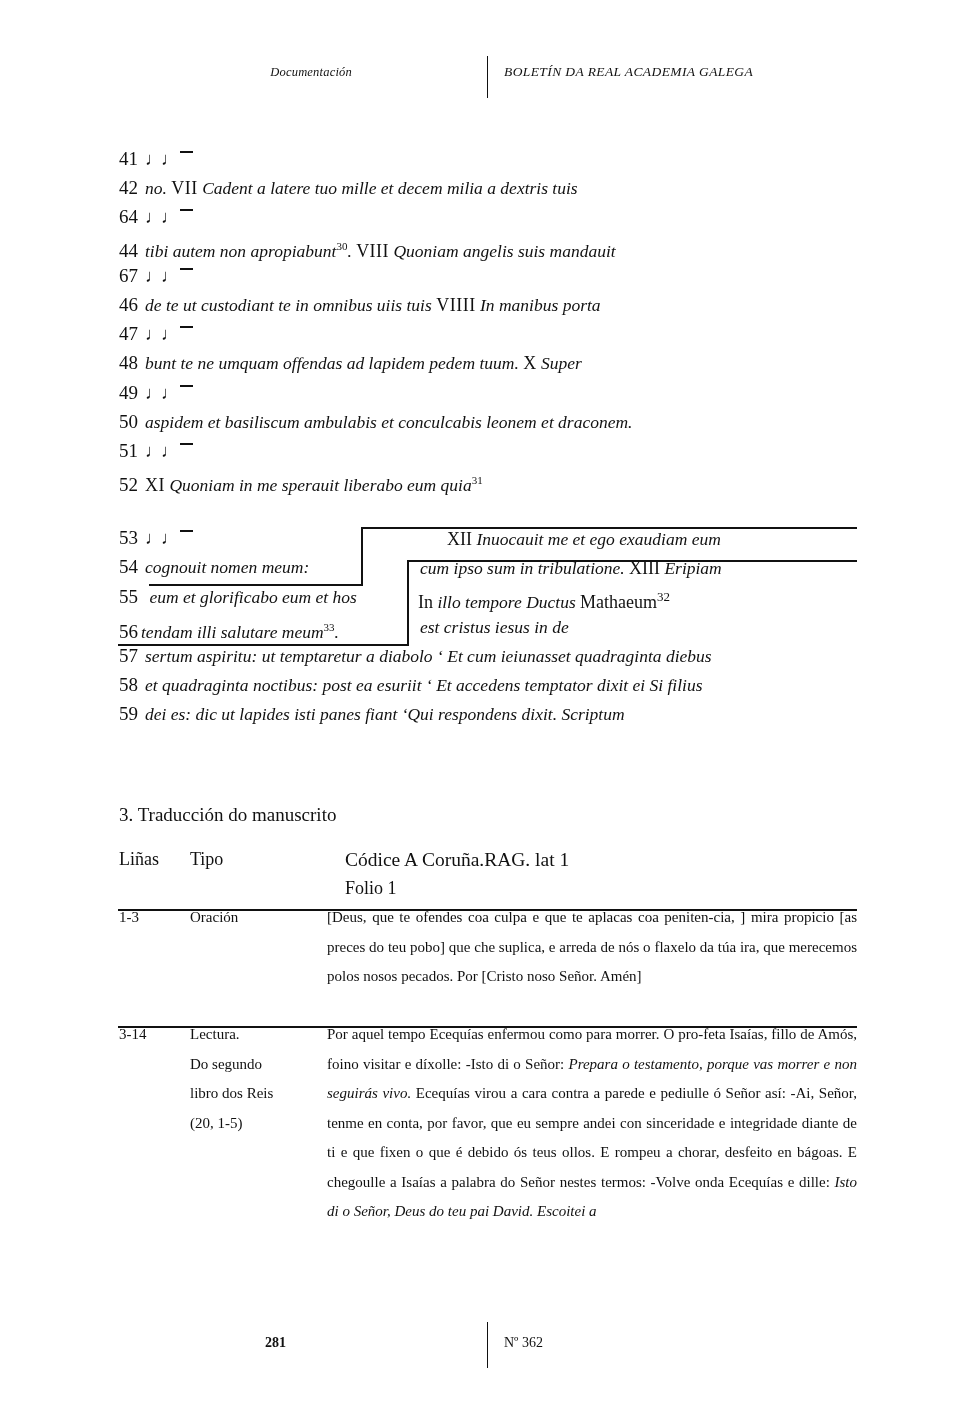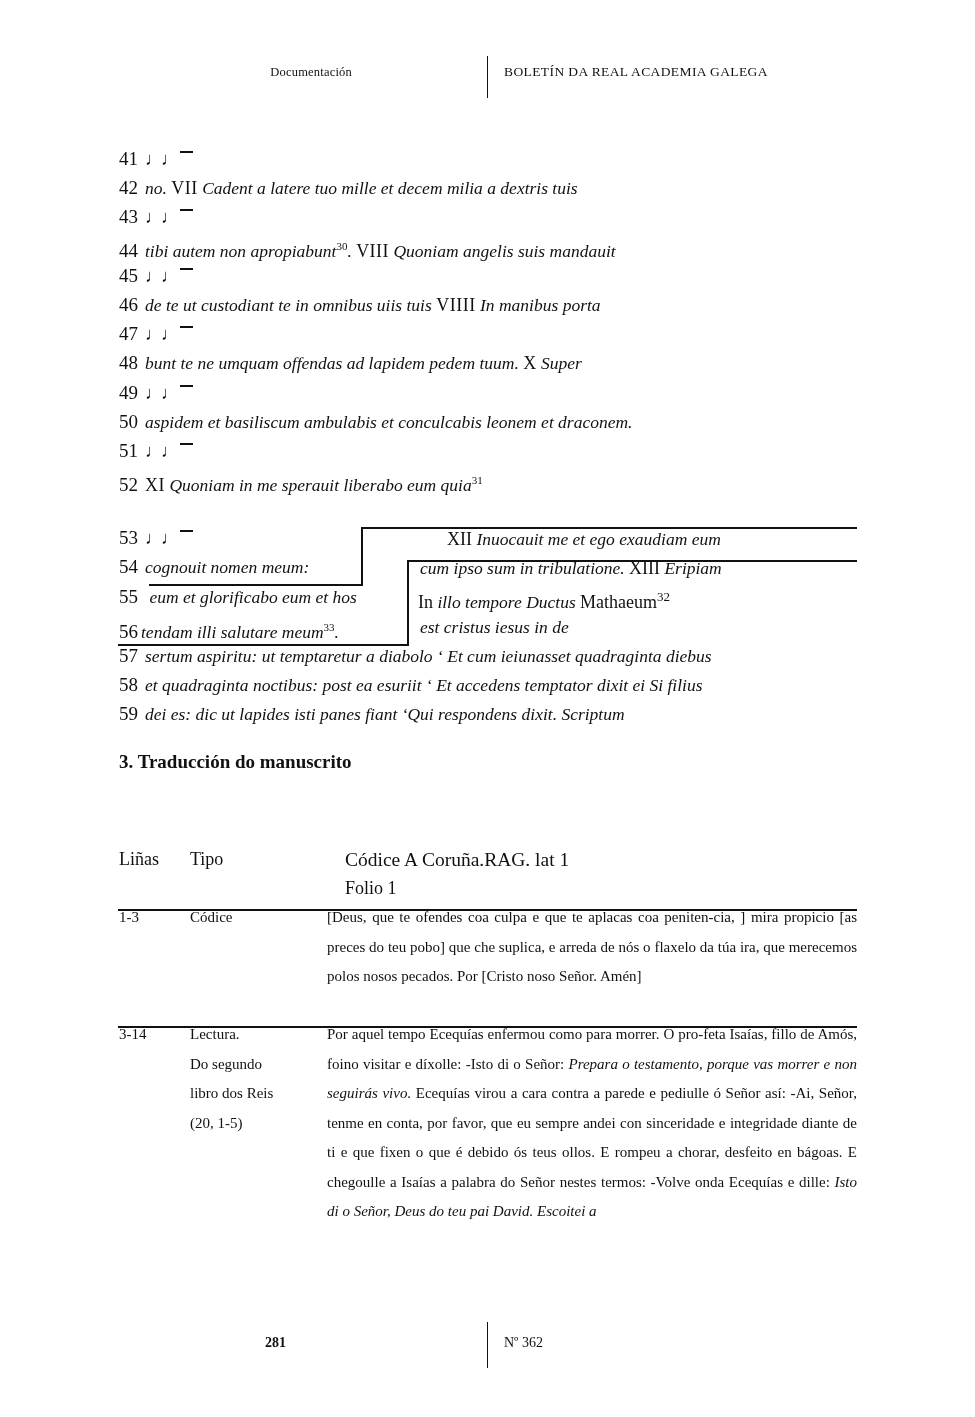--- a/index.html
+++ b/index.html
@@ -1,38 +1,38 @@
 <!DOCTYPE html>
 <html><head>
 <meta charset="utf-8">
 <style>
   html, body { margin: 0; padding: 0; background: #ffffff; }
   body { width: 975px; height: 1417px; position: relative; overflow: hidden;
          font-family: "Liberation Serif", "DejaVu Serif", serif; color: #111; }
 
-  .header { position: absolute; top: 56px; left: 0; width: 857px; height: 42px; }
+  .header { position: absolute; top: 56px; left: 0; width: 857px; height: 42px; font-style: italic; }
   .hdr-left { position: absolute; right: 505px; top: 9px; font-size: 12.5px; letter-spacing: 0.2px; }
   .hdr-sep { position: absolute; left: 487px; top: 0; width: 1px; height: 42px; background: #111; }
   .hdr-right { position: absolute; left: 504px; top: 8px; font-size: 13.5px; letter-spacing: 0.4px; }
 
   .ms-line { position: absolute; left: 119px; font-size: 18px; line-height: 20px; white-space: nowrap; }
   .ms-line .num { font-style: normal; display: inline-block; margin-right: 7px; font-size: 19px; text-align: right; }
   .ms-line .txt { font-style: italic; font-size: 17.5px; font-family: Liberation Serif, serif; }
   .ms-line .rn { font-style: normal; font-size: 18px; letter-spacing: 0.5px; }
   .ms-line sup { font-size: 11px; font-style: normal; }
   .notes { font-style: normal; font-size: 18px; letter-spacing: -2px; }
   .notes .bar { display: inline-block; width: 13px; height: 2px; background: #111; vertical-align: top; margin-top: 2px; margin-left: 3px; }
 
   .rule { position: absolute; background: #111; }
 
   .box-txt { position: absolute; font-size: 17.5px; line-height: 20px; white-space: nowrap; font-style: italic; }
   .box-txt .rn { font-style: normal; font-size: 18px; }
   .box-txt sup { font-size: 13px; font-style: normal; }
 
-  .section-title { position: absolute; left: 119px; top: 751px; font-size: 19px; font-weight: bold; }
+  .section-title { position: absolute; left: 119px; top: 804px; font-size: 19px; font-weight: normal; }
 
   .tbl-head { position: absolute; top: 849px; font-size: 18px; }
   .col-lines { left: 119px; }
   .col-type  { left: 190px; }
   .col-text  { left: 345px; width: 530px; }
   .codex-title { font-size: 19.5px; }
 
   .cell { position: absolute; font-size: 15px; line-height: 29.5px; }
   .cell.text { text-align: justify; text-align-last: left; }
   .cell.text i { font-style: italic; }
@@ -47,23 +47,23 @@
 
 <div class="header">
   <span class="hdr-left">Documentación</span>
   <span class="hdr-sep"></span>
   <span class="hdr-right">BOLETÍN DA REAL ACADEMIA GALEGA</span>
 </div>
 
 <div id="ms-top">
     <div class="ms-line" style="top: 149px;"><span class="num">41</span><span class="notes"><span>♩♩</span><span class="bar"></span></span></div>
     <div class="ms-line" style="top: 178.2px;"><span class="num">42</span><span class="txt"><span>no. </span><span class="rn">VII</span><span>  Cadent a latere tuo mille et decem milia a dextris tuis</span></span></div>
-    <div class="ms-line" style="top: 207.4px;"><span class="num">43</span><span class="notes"><span>♩♩</span><span class="bar"></span></span></div>
+    <div class="ms-line" style="top: 207.4px;"><span class="num">64</span><span class="notes"><span>♩♩</span><span class="bar"></span></span></div>
     <div class="ms-line" style="top: 236.6px;"><span class="num">44</span><span class="txt"><span>tibi autem non apropiabunt</span><sup>30</sup><span>. </span><span class="rn">VIII</span><span> Quoniam angelis suis mandauit</span></span></div>
-    <div class="ms-line" style="top: 265.8px;"><span class="num">45</span><span class="notes"><span>♩♩</span><span class="bar"></span></span></div>
+    <div class="ms-line" style="top: 265.8px;"><span class="num">67</span><span class="notes"><span>♩♩</span><span class="bar"></span></span></div>
     <div class="ms-line" style="top: 295px;"><span class="num">46</span><span class="txt"><span>de te ut custodiant te in omnibus uiis tuis </span><span class="rn">VIIII</span><span> In manibus porta</span></span></div>
     <div class="ms-line" style="top: 324.2px;"><span class="num">47</span><span class="notes"><span>♩♩</span><span class="bar"></span></span></div>
     <div class="ms-line" style="top: 353.4px;"><span class="num">48</span><span class="txt"><span>bunt te ne umquam offendas ad lapidem  pedem tuum. </span><span class="rn">X</span><span> Super</span></span></div>
     <div class="ms-line" style="top: 382.6px;"><span class="num">49</span><span class="notes"><span>♩♩</span><span class="bar"></span></span></div>
     <div class="ms-line" style="top: 411.8px;"><span class="num">50</span><span class="txt"><span>aspidem et basiliscum ambulabis  et conculcabis leonem et draconem.</span></span></div>
     <div class="ms-line" style="top: 441px;"><span class="num">51</span><span class="notes"><span>♩♩</span><span class="bar"></span></span></div>
     <div class="ms-line" style="top: 470.2px;"><span class="num">52</span><span class="txt"><span class="rn">XI</span><span> Quoniam in me sperauit liberabo eum  quia</span><sup>31</sup></span></div>
   </div>
 
 <div>
@@ -115,21 +115,21 @@
 <h2 class="section-title" style="margin:0">3. Traducción do manuscrito</h2>
 
 <div class="tbl-head col-lines">Liñas</div>
 <div class="tbl-head col-type">Tipo</div>
 <div class="tbl-head col-text codex-title">Códice A Coruña.RAG. lat 1</div>
 <div class="tbl-head col-text" style="top:878px">Folio 1</div>
 
 <div class="rule" style="left:118px; top:909px; width:739px; height:2px"></div>
 
 <div class="cell" style="left:119px; top:903px">1-3</div>
-<div class="cell" style="left:190px; top:903px">Códice</div>
+<div class="cell" style="left:190px; top:903px">Oración</div>
 <div class="cell text" style="left:327px; top:903px; width:530px">[Deus, que te ofendes coa culpa e que te aplacas coa peniten-cia, ] mira propicio [as preces do teu pobo] que che suplica, e arreda de nós o flaxelo da túa ira, que merecemos polos nosos pecados. Por [Cristo noso Señor. Amén]</div>
 
 <div class="rule" style="left:118px; top:1026px; width:739px; height:2px"></div>
 
 <div class="cell" style="left:119px; top:1020px">3-14</div>
 <div class="cell" style="left:190px; top:1020px">
   <div>Lectura.</div>
   <div>Do segundo</div>
   <div>libro dos Reis</div>
   <div>(20, 1-5)</div>

